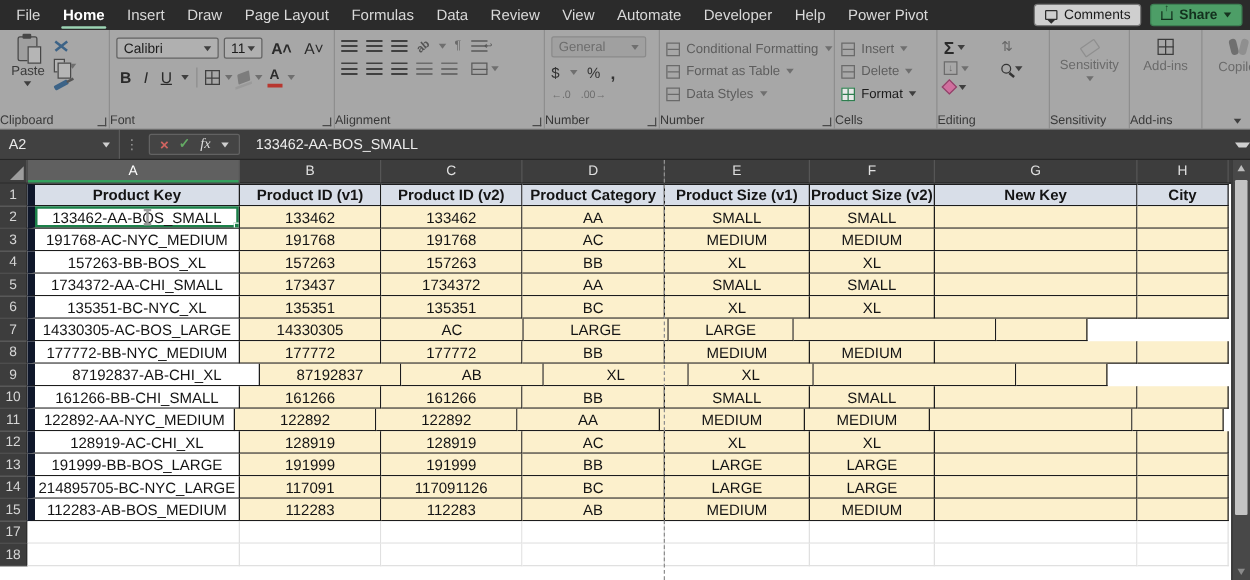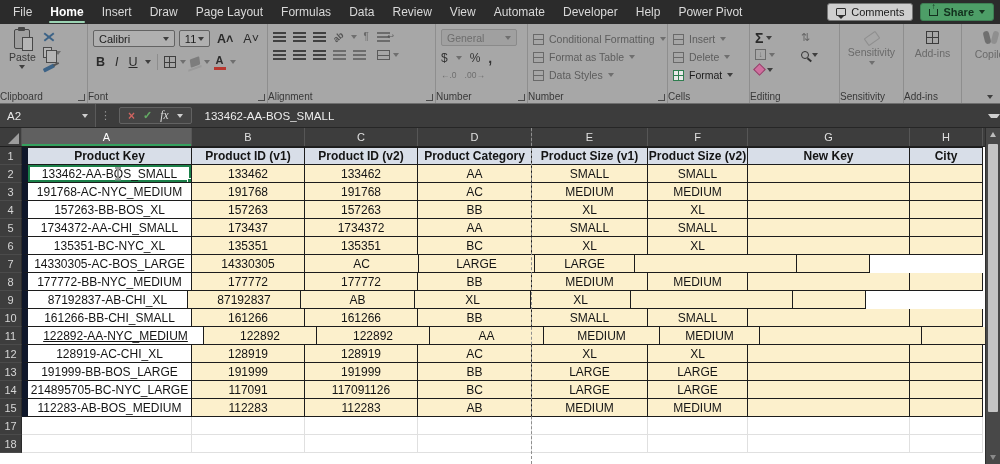--- a/index.html
+++ b/index.html
@@ -491,42 +491,42 @@
           <div class="cell cD" style="width: 113px;">177772</div>
           <div class="cell cD" style="width: 113px;">177772</div>
           <div class="cell cD" style="width: 114px;">BB</div>
           <div class="cell cD" style="width: 116px;">MEDIUM</div>
           <div class="cell cD" style="width: 100px;">MEDIUM</div>
           <div class="cell cD" style="width: 162px;"></div>
           <div class="cell cD" style="width: 73px;"></div>
         </div>
         <div class="grow">
           <div class="rowhead">9</div>
-          <div class="cell cA first" style="width: 166px;">87192837-AB-CHI_XL</div>
+          <div class="cell cA first" style="width: 186px;">87192837-AB-CHI_XL</div>
           <div class="cell cD" style="width: 113px;">87192837</div>
           <div class="cell cD" style="width: 114px;">AB</div>
           <div class="cell cD" style="width: 116px;">XL</div>
           <div class="cell cD" style="width: 100px;">XL</div>
           <div class="cell cD" style="width: 162px;"></div>
           <div class="cell cD" style="width: 73px;"></div>
         </div>
         <div class="grow">
           <div class="rowhead">10</div>
           <div class="cell cA first" style="width: 170px;">161266-BB-CHI_SMALL</div>
           <div class="cell cD" style="width: 113px;">161266</div>
           <div class="cell cD" style="width: 113px;">161266</div>
           <div class="cell cD" style="width: 114px;">BB</div>
           <div class="cell cD" style="width: 116px;">SMALL</div>
           <div class="cell cD" style="width: 100px;">SMALL</div>
           <div class="cell cD" style="width: 162px;"></div>
           <div class="cell cD" style="width: 73px;"></div>
         </div>
         <div class="grow">
           <div class="rowhead">11</div>
-          <div class="cell cA first" style="width: 182px; text-decoration: underline;">122892-AA-NYC_MEDIUM</div>
+          <div class="cell cA first" style="width: 166px;">122892-AA-NYC_MEDIUM</div>
           <div class="cell cD" style="width: 113px;">122892</div>
           <div class="cell cD" style="width: 113px;">122892</div>
           <div class="cell cD" style="width: 114px;">AA</div>
           <div class="cell cD" style="width: 116px;">MEDIUM</div>
           <div class="cell cD" style="width: 100px;">MEDIUM</div>
           <div class="cell cD" style="width: 162px;"></div>
           <div class="cell cD" style="width: 73px;"></div>
         </div>
         <div class="grow">
           <div class="rowhead">12</div>

